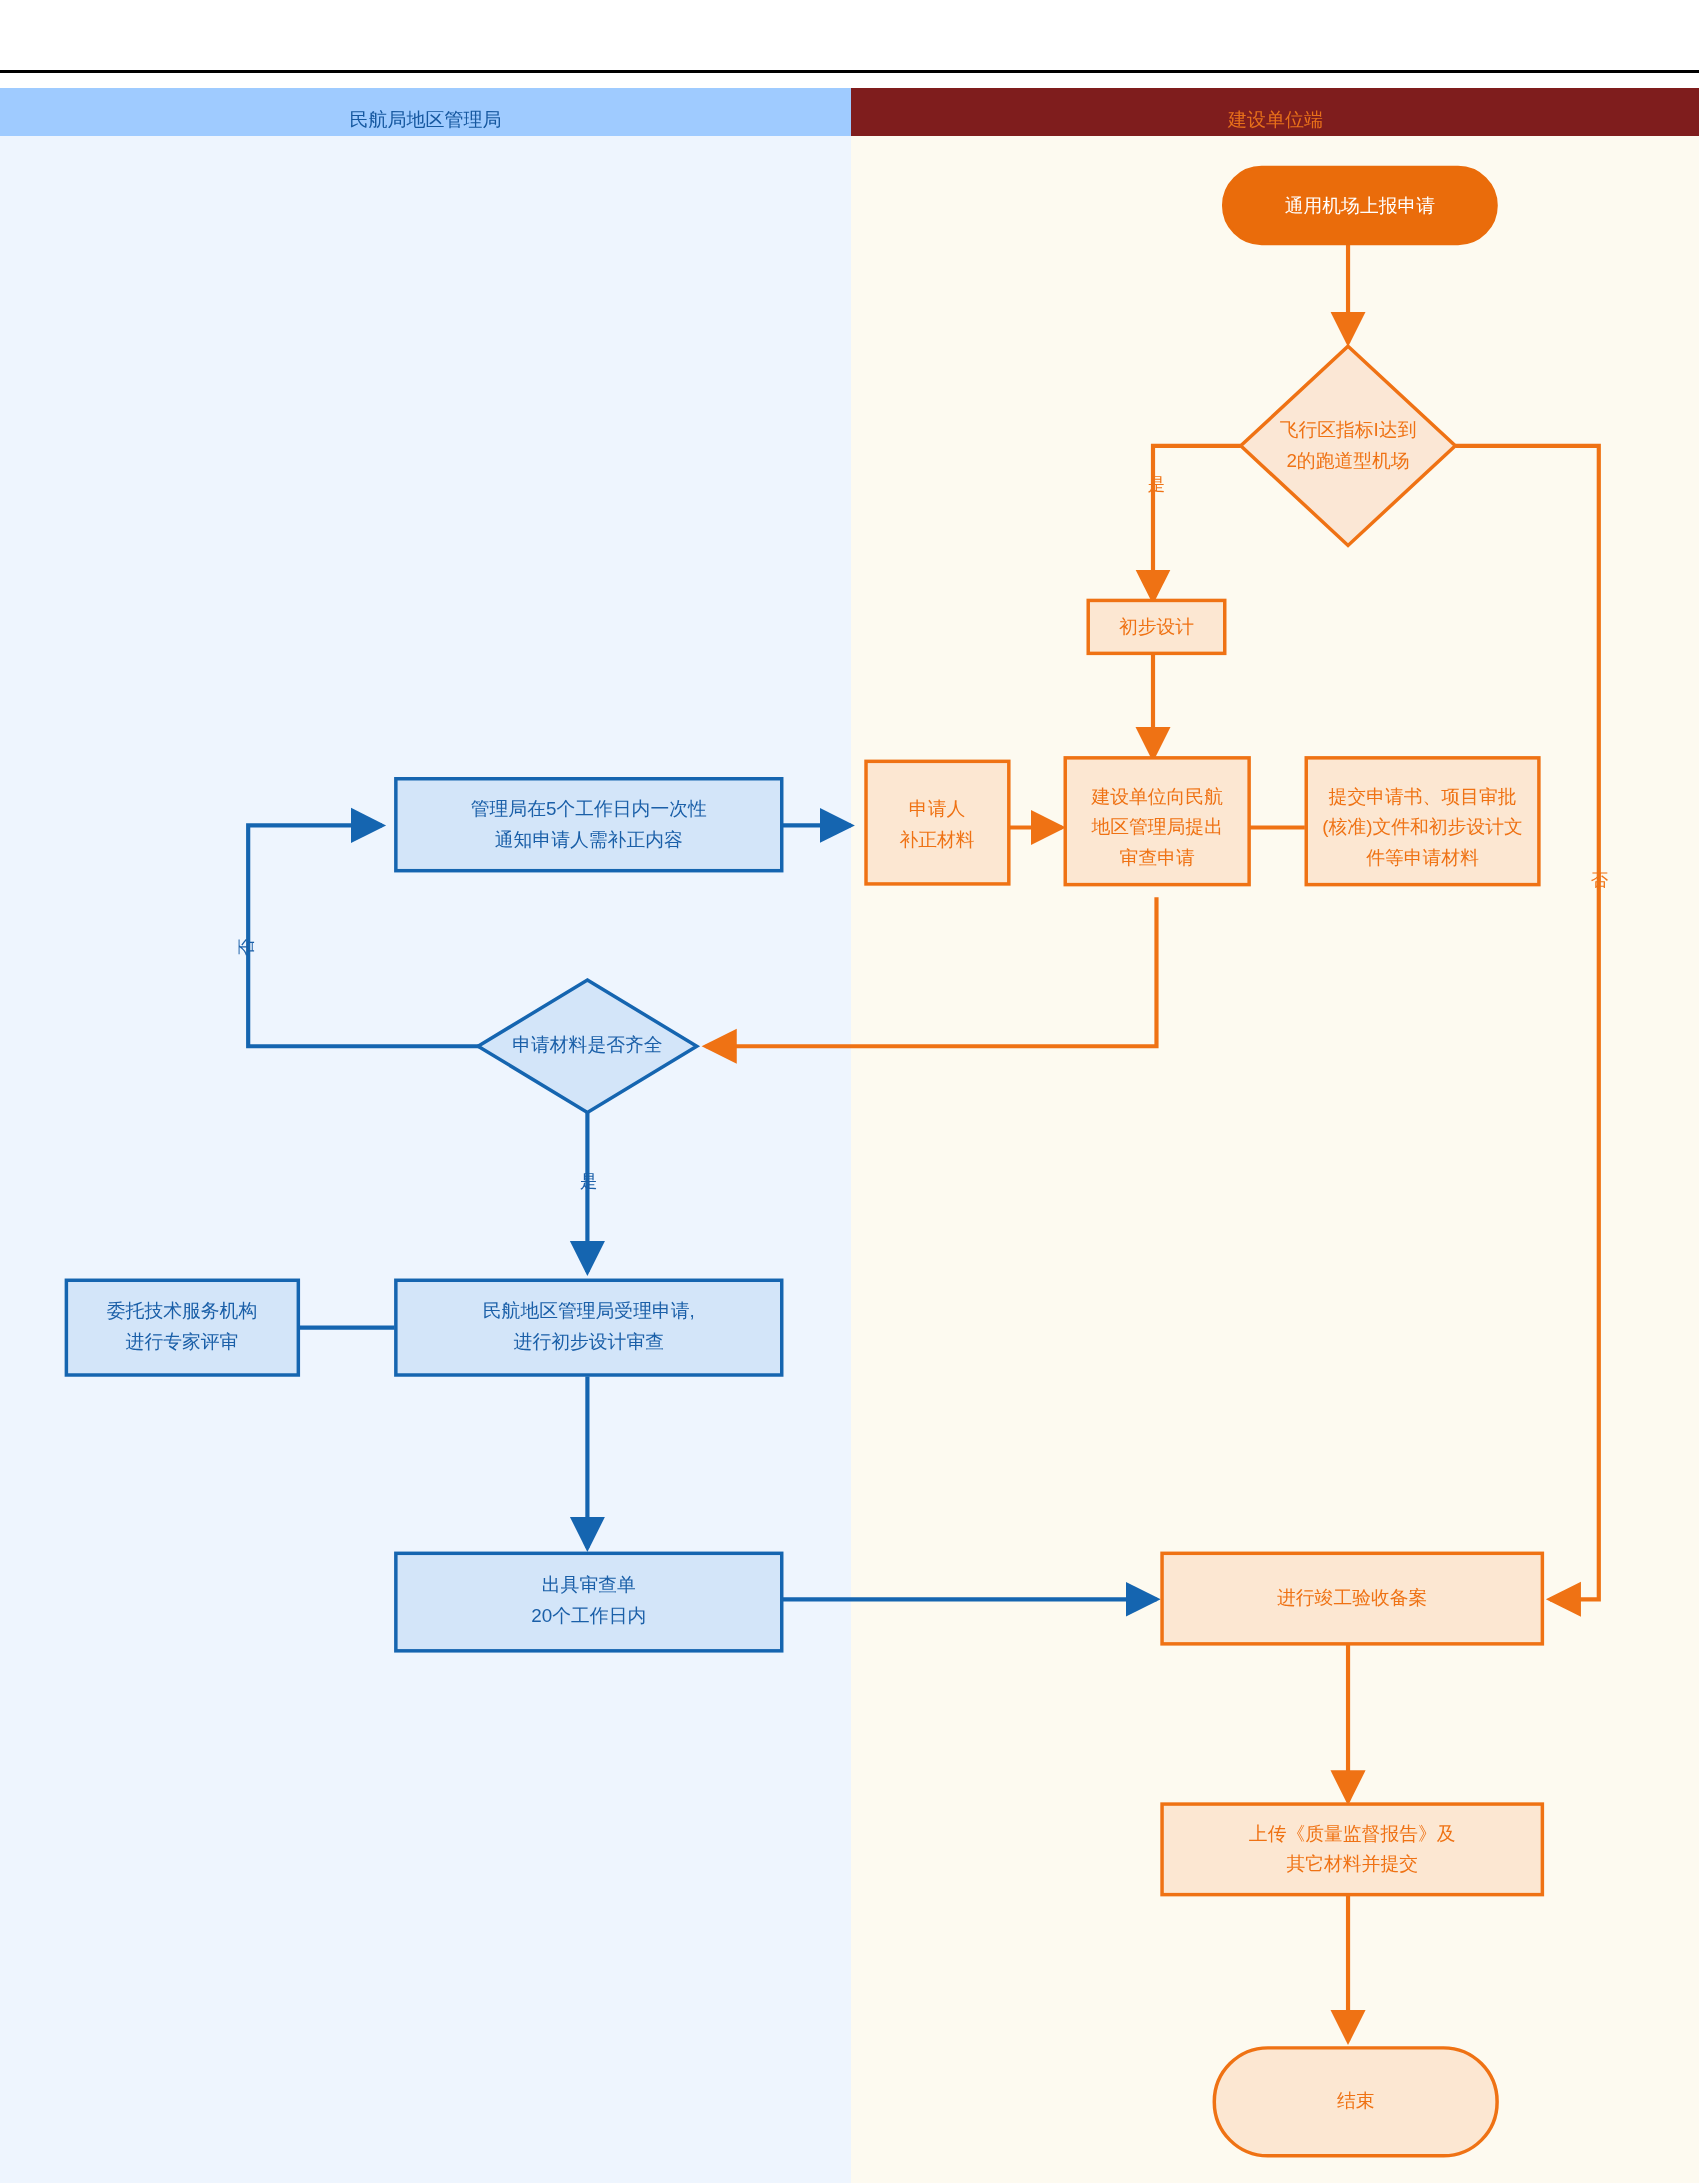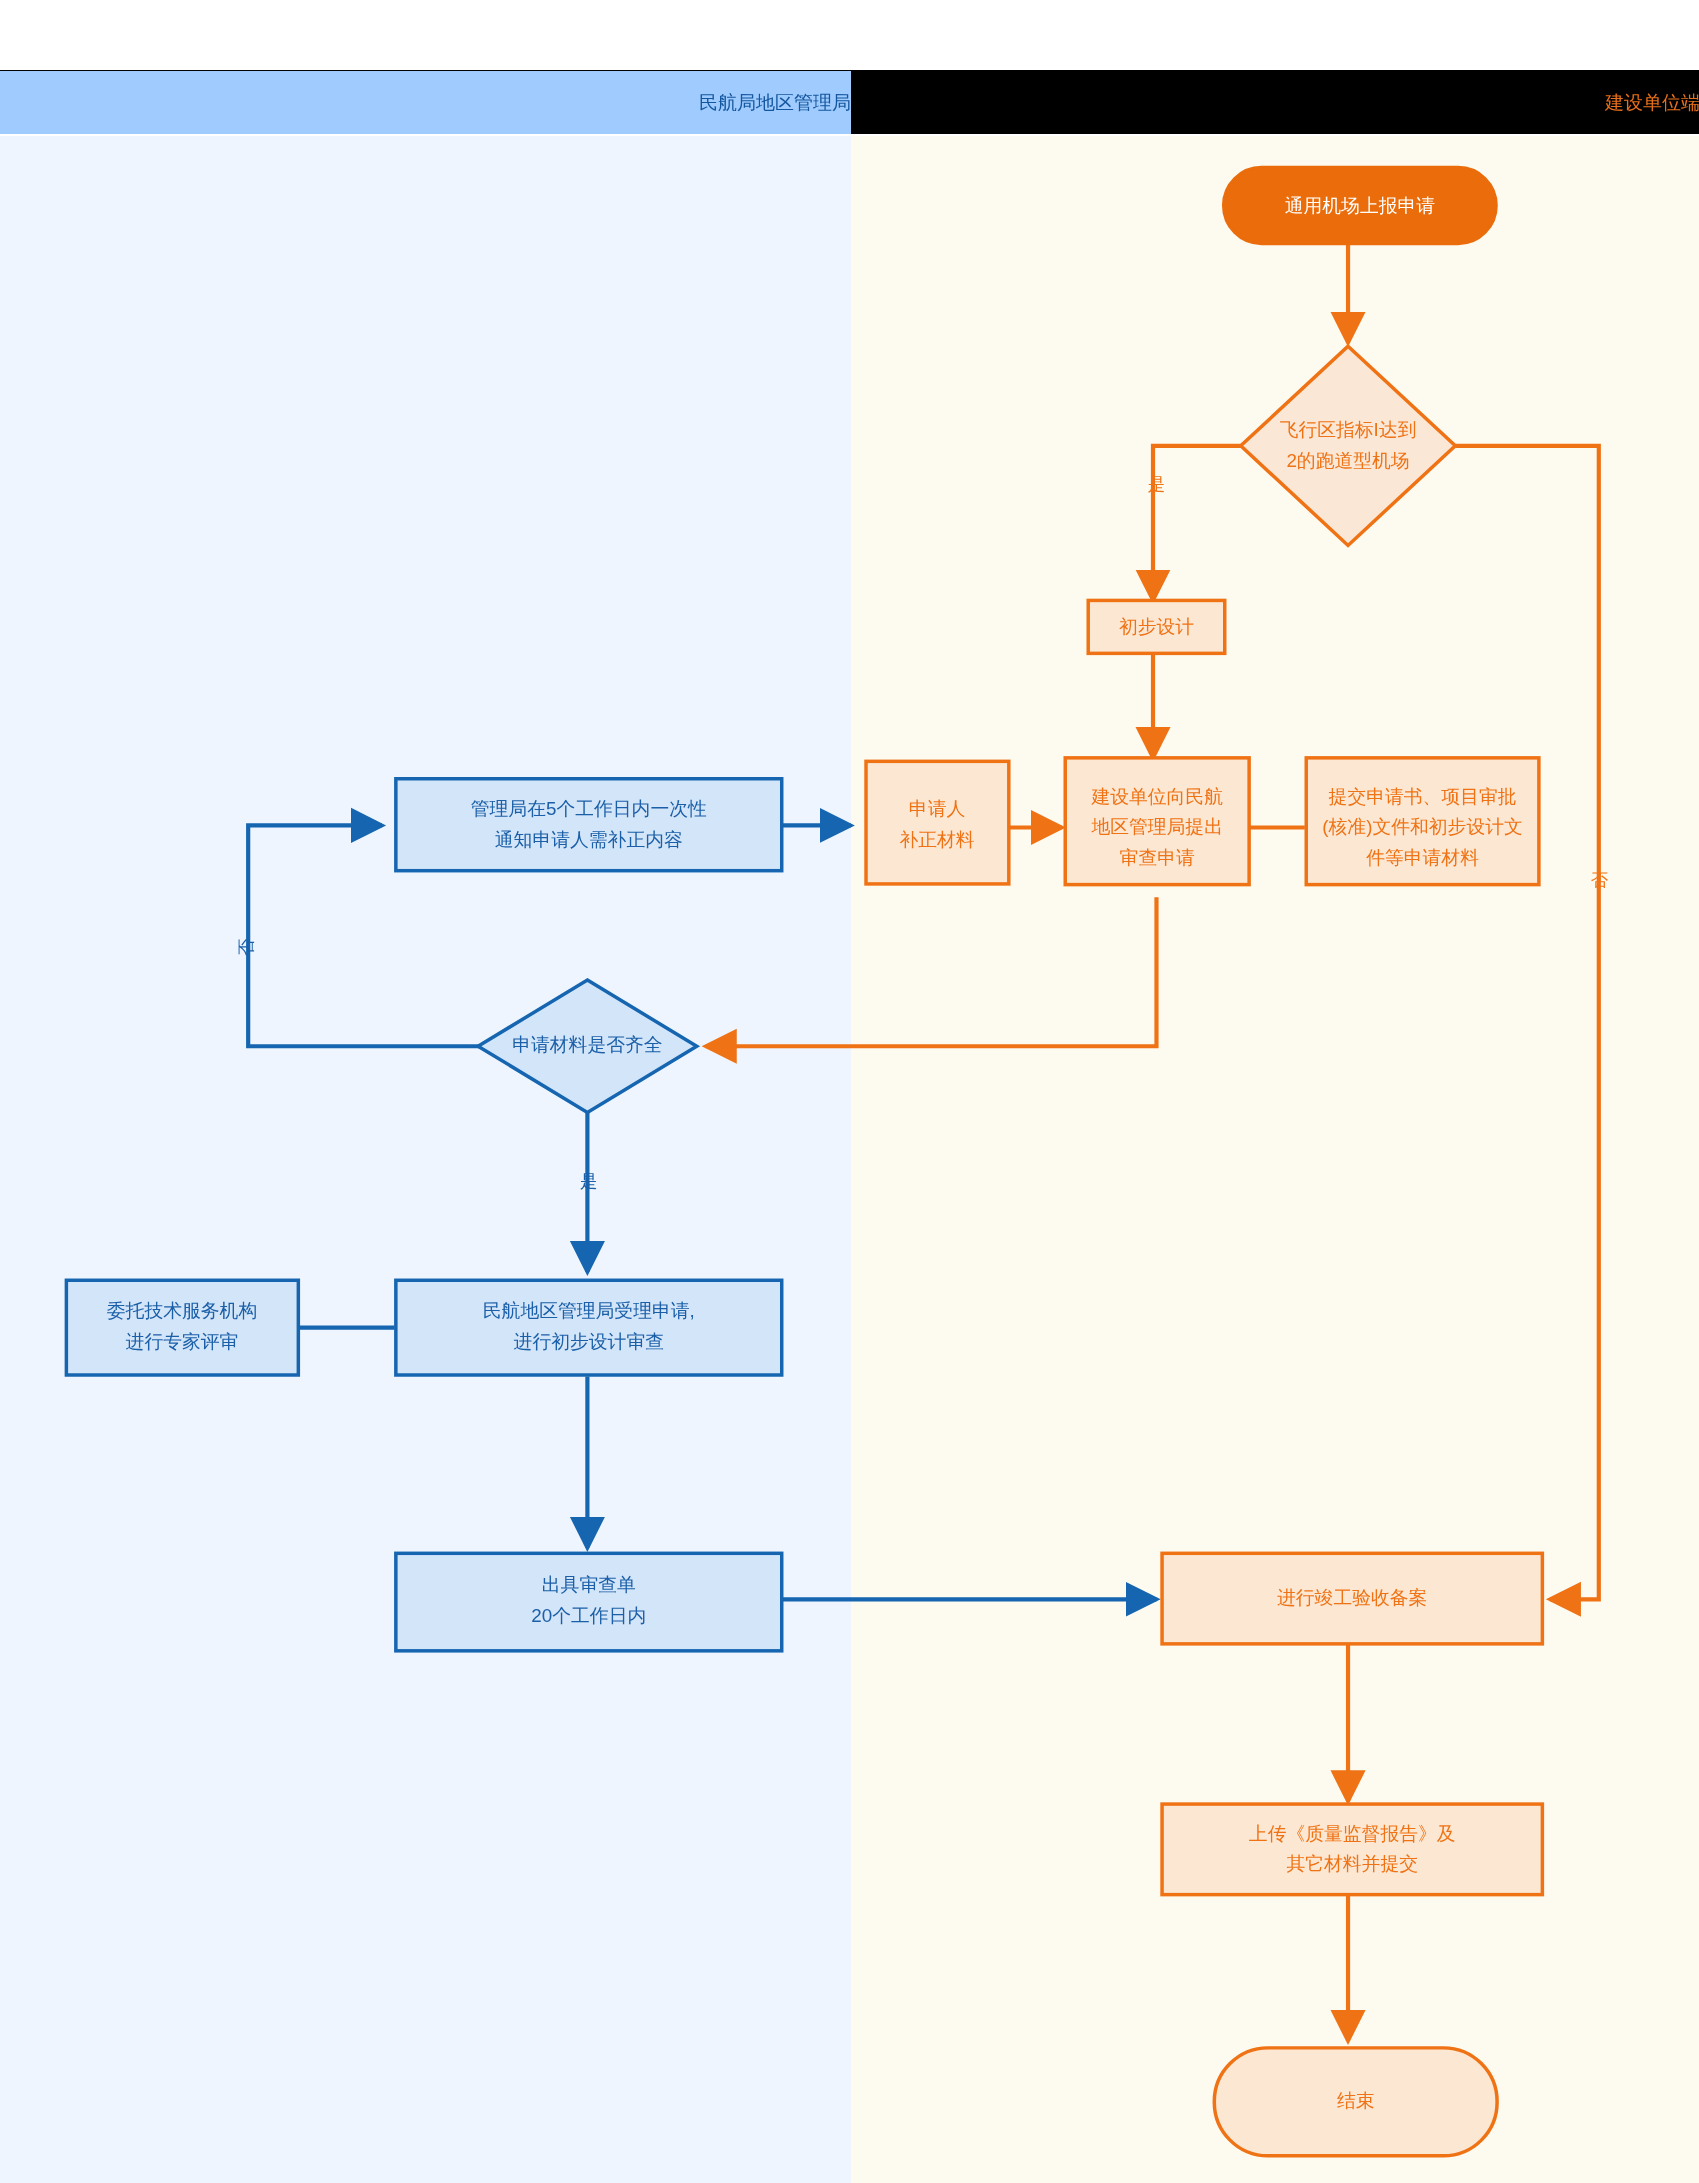--- a/index.html
+++ b/index.html
@@ -17,27 +17,27 @@
     display:flex; align-items:center; justify-content:center;
   }
   .titlebar .t {
     color:#ffffff; font-size:21px; letter-spacing:0.7px;
   }
   .title-rule {
     position:absolute; left:0; top:70px; width:1700px; height:2.8px;
     background:#000000;
   }
   .lane-head {
-    position:absolute; top:71px; height:63px;
-    display:flex; align-items:center; justify-content:flex-end;
+    position:absolute; top:88px; height:63px;
+    display:flex; align-items:center; justify-content:center;
   }
   .lane-head .t { font-size:19px; }
   .lane-head.left  { left:0px;    width:851px; background:#9fcbff; }
   .lane-head.left .t  { color:#15579f; }
-  .lane-head.right { left:851px; width:849px; background:#000000; }
+  .lane-head.right { left:851px; width:849px; background:#7f1d1d; }
   .lane-head.right .t { color:#e8701a; }
   .lane-body { position:absolute; top:136px; height:2047px; }
   .lane-body.left  { left:0px;    width:851px; background:#eef5fe; }
   .lane-body.right { left:851px; width:849px; background:#fdfaf0; }
 
   
   #flow {
     position:absolute; left:0; top:0; width:1700px; height:2183px;
   }
   .node-label {

